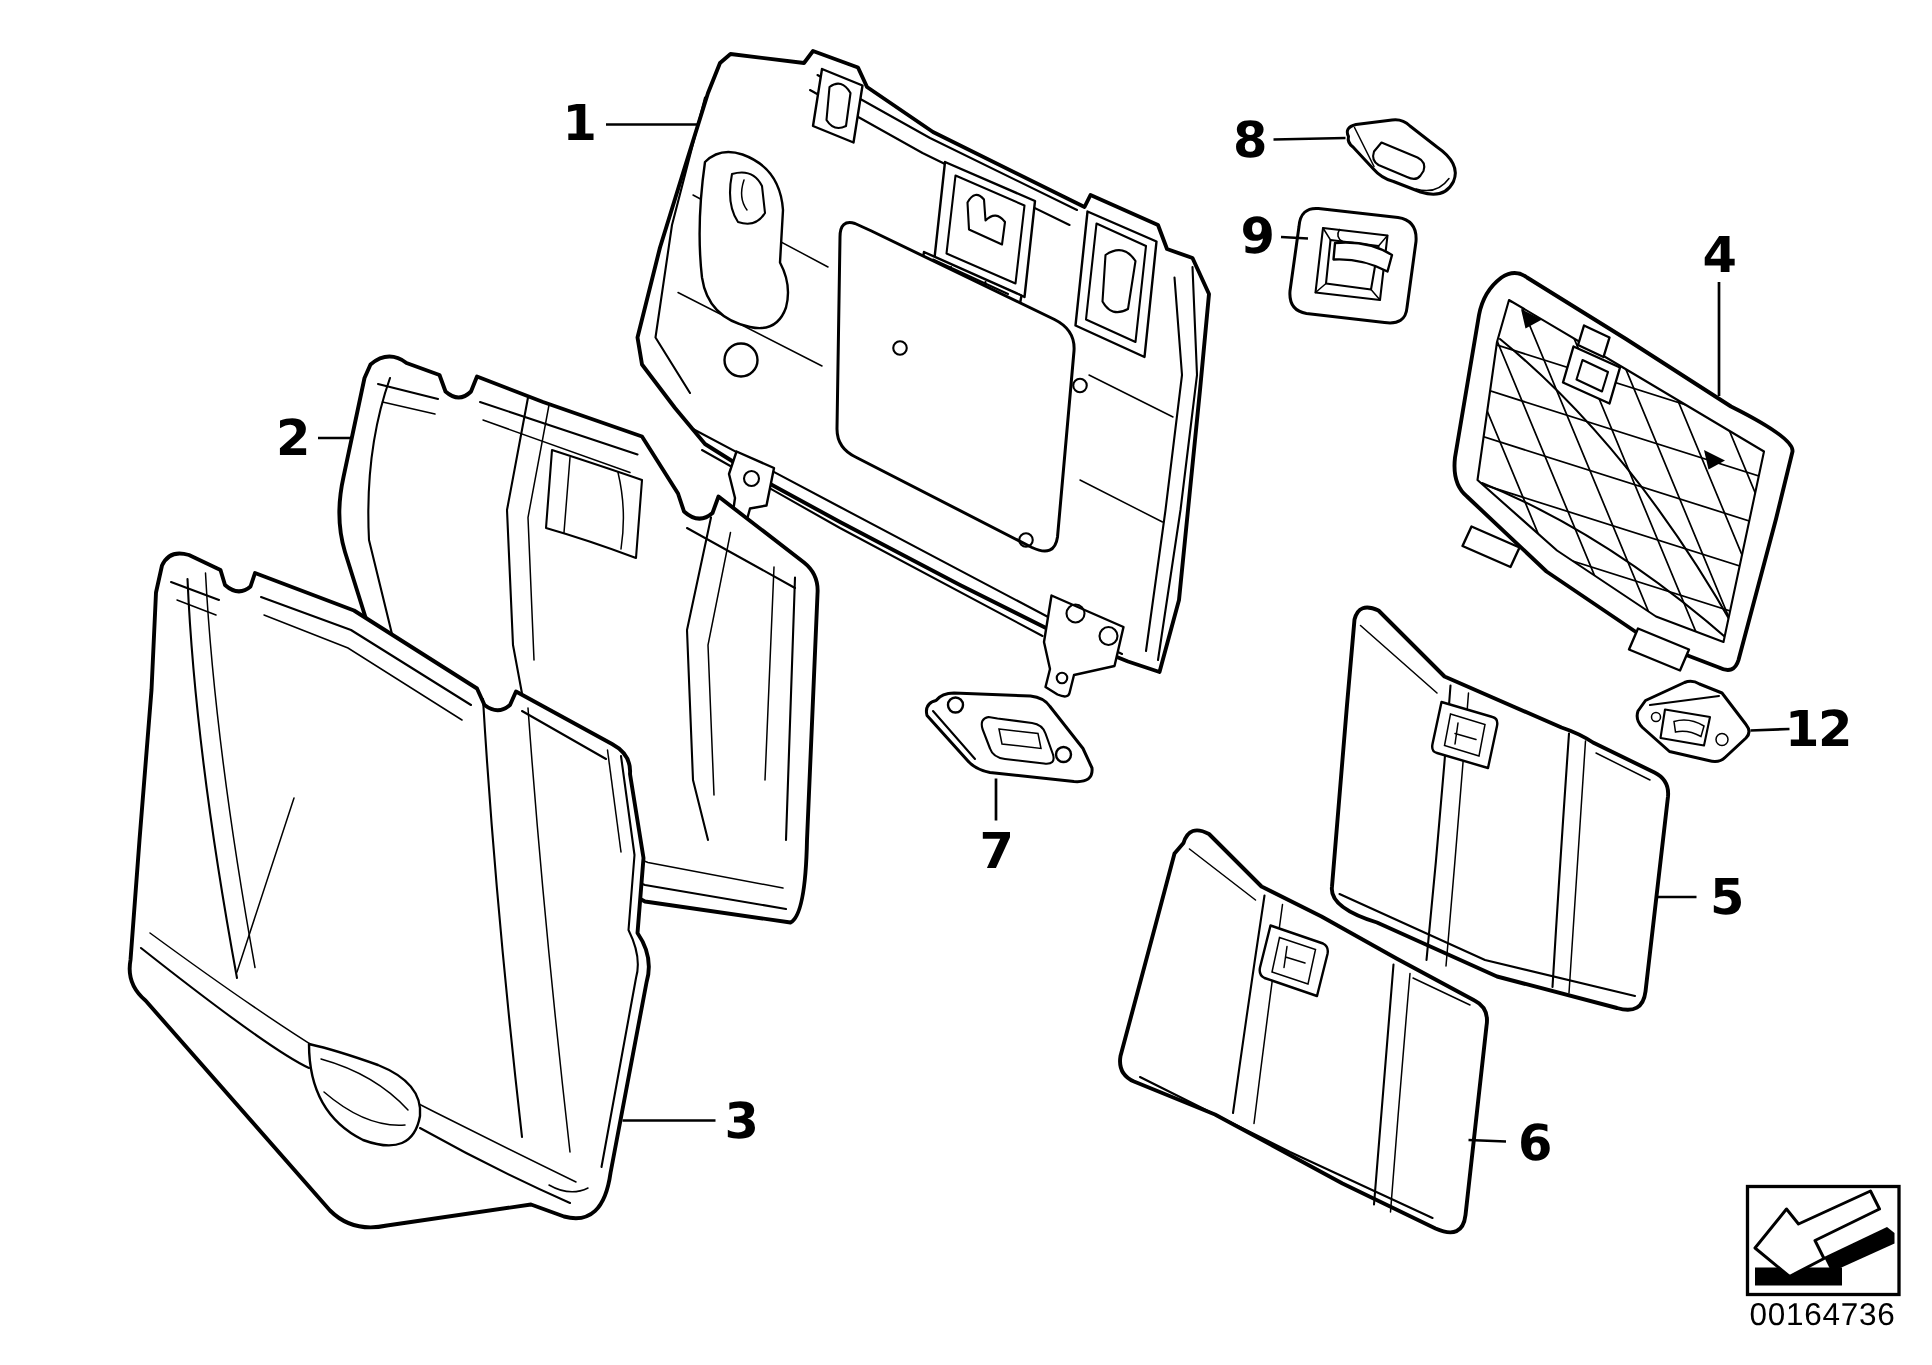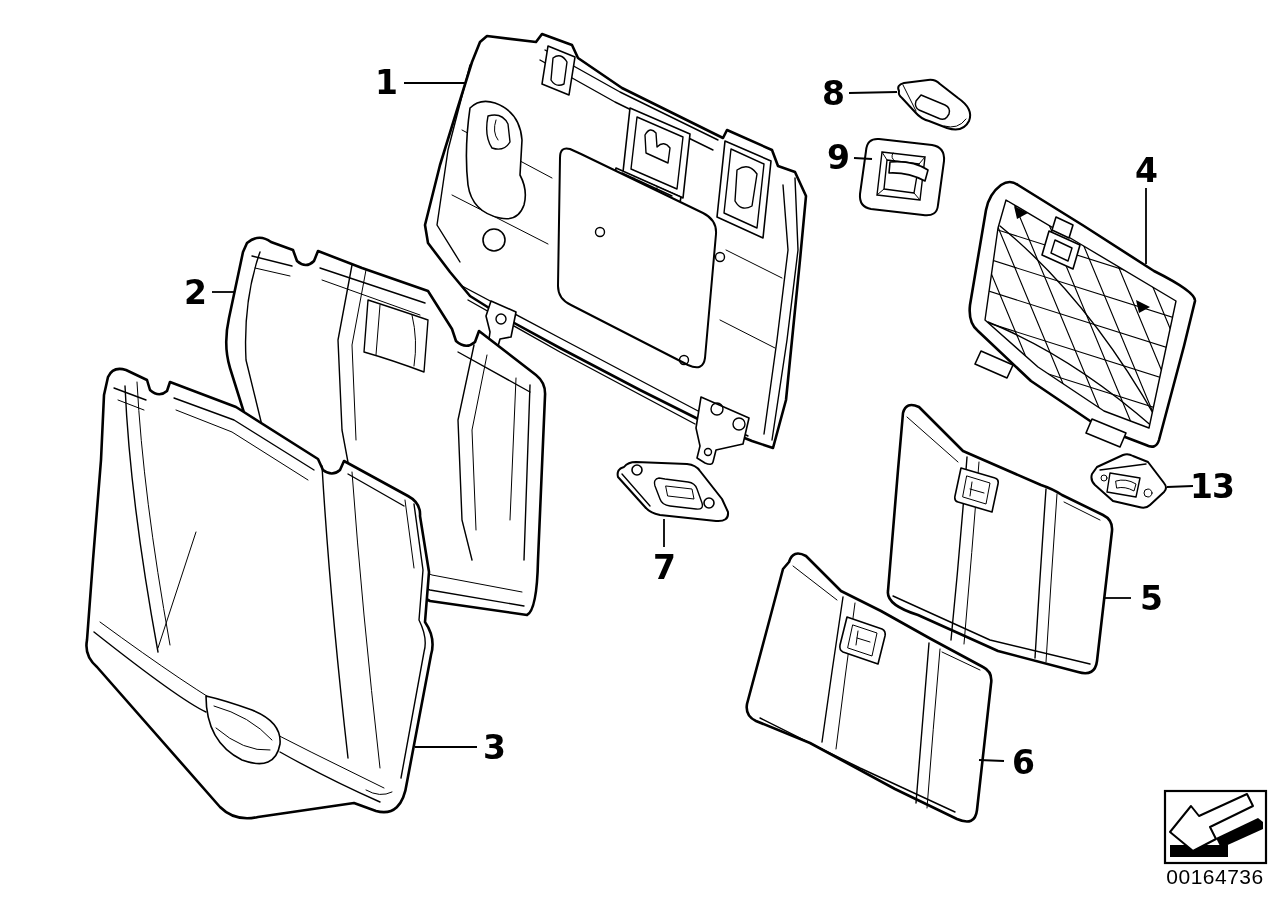--- a/index.html
+++ b/index.html
@@ -270,16 +270,16 @@
 
   <div class="callout" style="left:386px;top:82px">1</div>
   <div class="callout" style="left:195px;top:292px">2</div>
   <div class="callout" style="left:494px;top:747px">3</div>
   <div class="callout" style="left:1146px;top:170px">4</div>
   <div class="callout" style="left:1151px;top:598px">5</div>
   <div class="callout" style="left:1023px;top:762px">6</div>
   <div class="callout" style="left:664px;top:567px">7</div>
   <div class="callout" style="left:833px;top:93px">8</div>
   <div class="callout" style="left:838px;top:157px">9</div>
-  <div class="callout" style="left:1212px;top:486px">13</div>
+  <div class="callout" style="left:1212px;top:486px">12</div>
 
   <div class="pn" style="left:1215px;top:865px">00164736</div>
 </div>
 
 </body></html>

